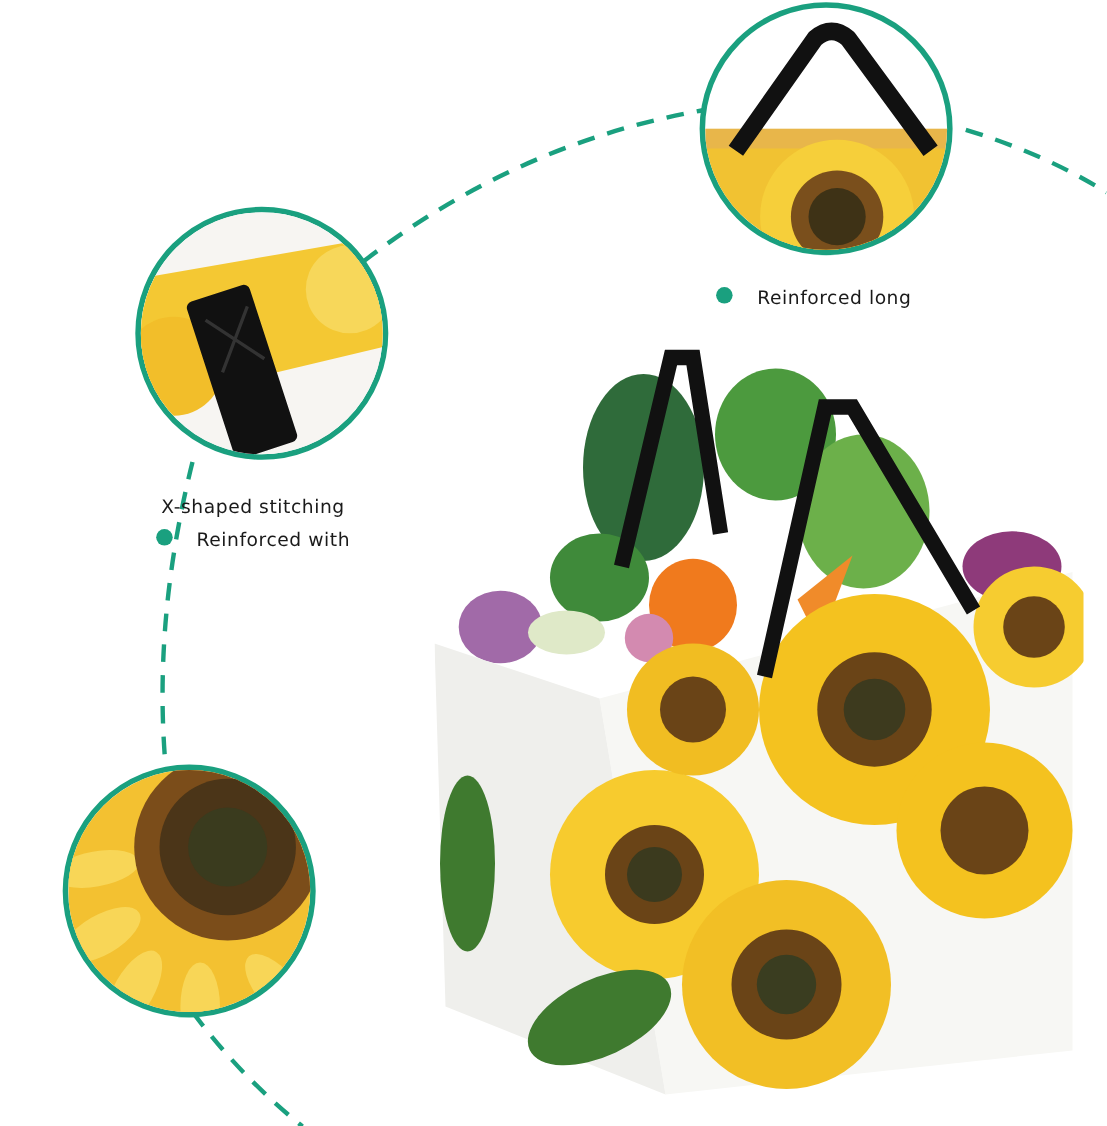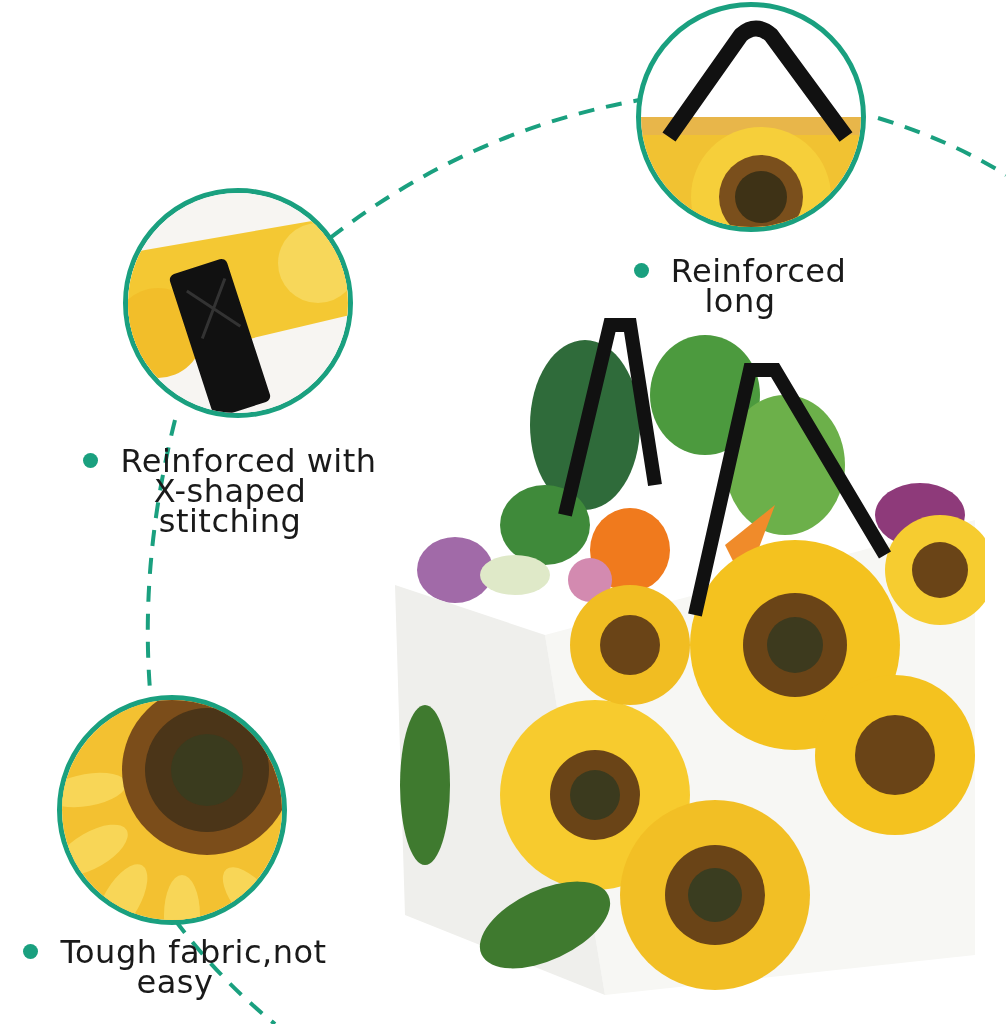--- a/index.html
+++ b/index.html
@@ -1,20 +1,20 @@
 <!DOCTYPE html>
 <html><head>
 <meta charset="utf-8">
 <style>
   html,body{margin:0;padding:0;background:#ffffff;}
   body{width:1006px;height:1024px;position:relative;overflow:hidden;font-family:"DejaVu Sans","Liberation Sans",sans-serif;}
   .abs{position:absolute;}
   svg.lines{position:absolute;left:0;top:0;}
   .circle{position:absolute;border-radius:50%;border:5px solid #1aa07f;overflow:hidden;background:#fff;box-sizing:border-box;}
-  .label{position:absolute;color:#1a1a1a;font-size:32px;line-height:30px;text-align:center;letter-spacing:0.5px;}
+  .label{position:absolute;color:#1a1a1a;font-size:17px;line-height:30px;text-align:center;letter-spacing:0.5px;}
   .dot{display:inline-block;width:15px;height:15px;border-radius:50%;background:#1aa07f;margin-right:22px;vertical-align:middle;position:relative;top:-3px;}
 </style>
 </head>
 <body>
 
 <svg class="lines" width="1006" height="1024" viewBox="0 0 1006 1024">
   <path d="M 330 238 Q 470 130 640 100" fill="none" stroke="#1aa07f" stroke-width="4" stroke-dasharray="16 12"></path>
   <path d="M 878 118 Q 950 140 1006 175" fill="none" stroke="#1aa07f" stroke-width="4" stroke-dasharray="16 12"></path>
   <path d="M 175 420 Q 140 560 150 690" fill="none" stroke="#1aa07f" stroke-width="4" stroke-dasharray="16 12"></path>
   <path d="M 175 920 Q 220 980 275 1024" fill="none" stroke="#1aa07f" stroke-width="4" stroke-dasharray="16 12"></path>
@@ -56,26 +56,25 @@
     <circle cx="145" cy="70" r="62" fill="#4b3518"></circle>
     <circle cx="145" cy="70" r="36" fill="#3a3b1e"></circle>
   </svg>
 </div>
 
 <div class="label" style="left:600px;top:256px;width:280px;">
   <div><span class="dot"></span><span>Reinforced long</span></div>
 </div>
 
 <div class="label" style="left:80px;top:446px;width:300px;">
+  <div>X-shaped stitching</div>
   <div><span class="dot"></span><span>Reinforced with</span></div>
-  <div>X-shaped stitching</div>
 </div>
 
 <div class="label" style="left:0px;top:937px;width:350px;">
-  <div><span class="dot"></span><span>Tough fabric,not easy</span></div>
 </div>
 
 <svg class="abs" style="left:395px;top:315px;" width="590" height="700" viewBox="0 0 590 700">
 
   <g>
     <ellipse cx="190" cy="110" rx="55" ry="85" fill="#2f6b3a"></ellipse>
     <ellipse cx="310" cy="80" rx="55" ry="60" fill="#4c9a3e"></ellipse>
     <ellipse cx="390" cy="150" rx="60" ry="70" fill="#6cb04a"></ellipse>
     <ellipse cx="150" cy="210" rx="45" ry="40" fill="#3f8a3a"></ellipse>
     <ellipse cx="60" cy="255" rx="38" ry="33" fill="#a16aa8"></ellipse>

